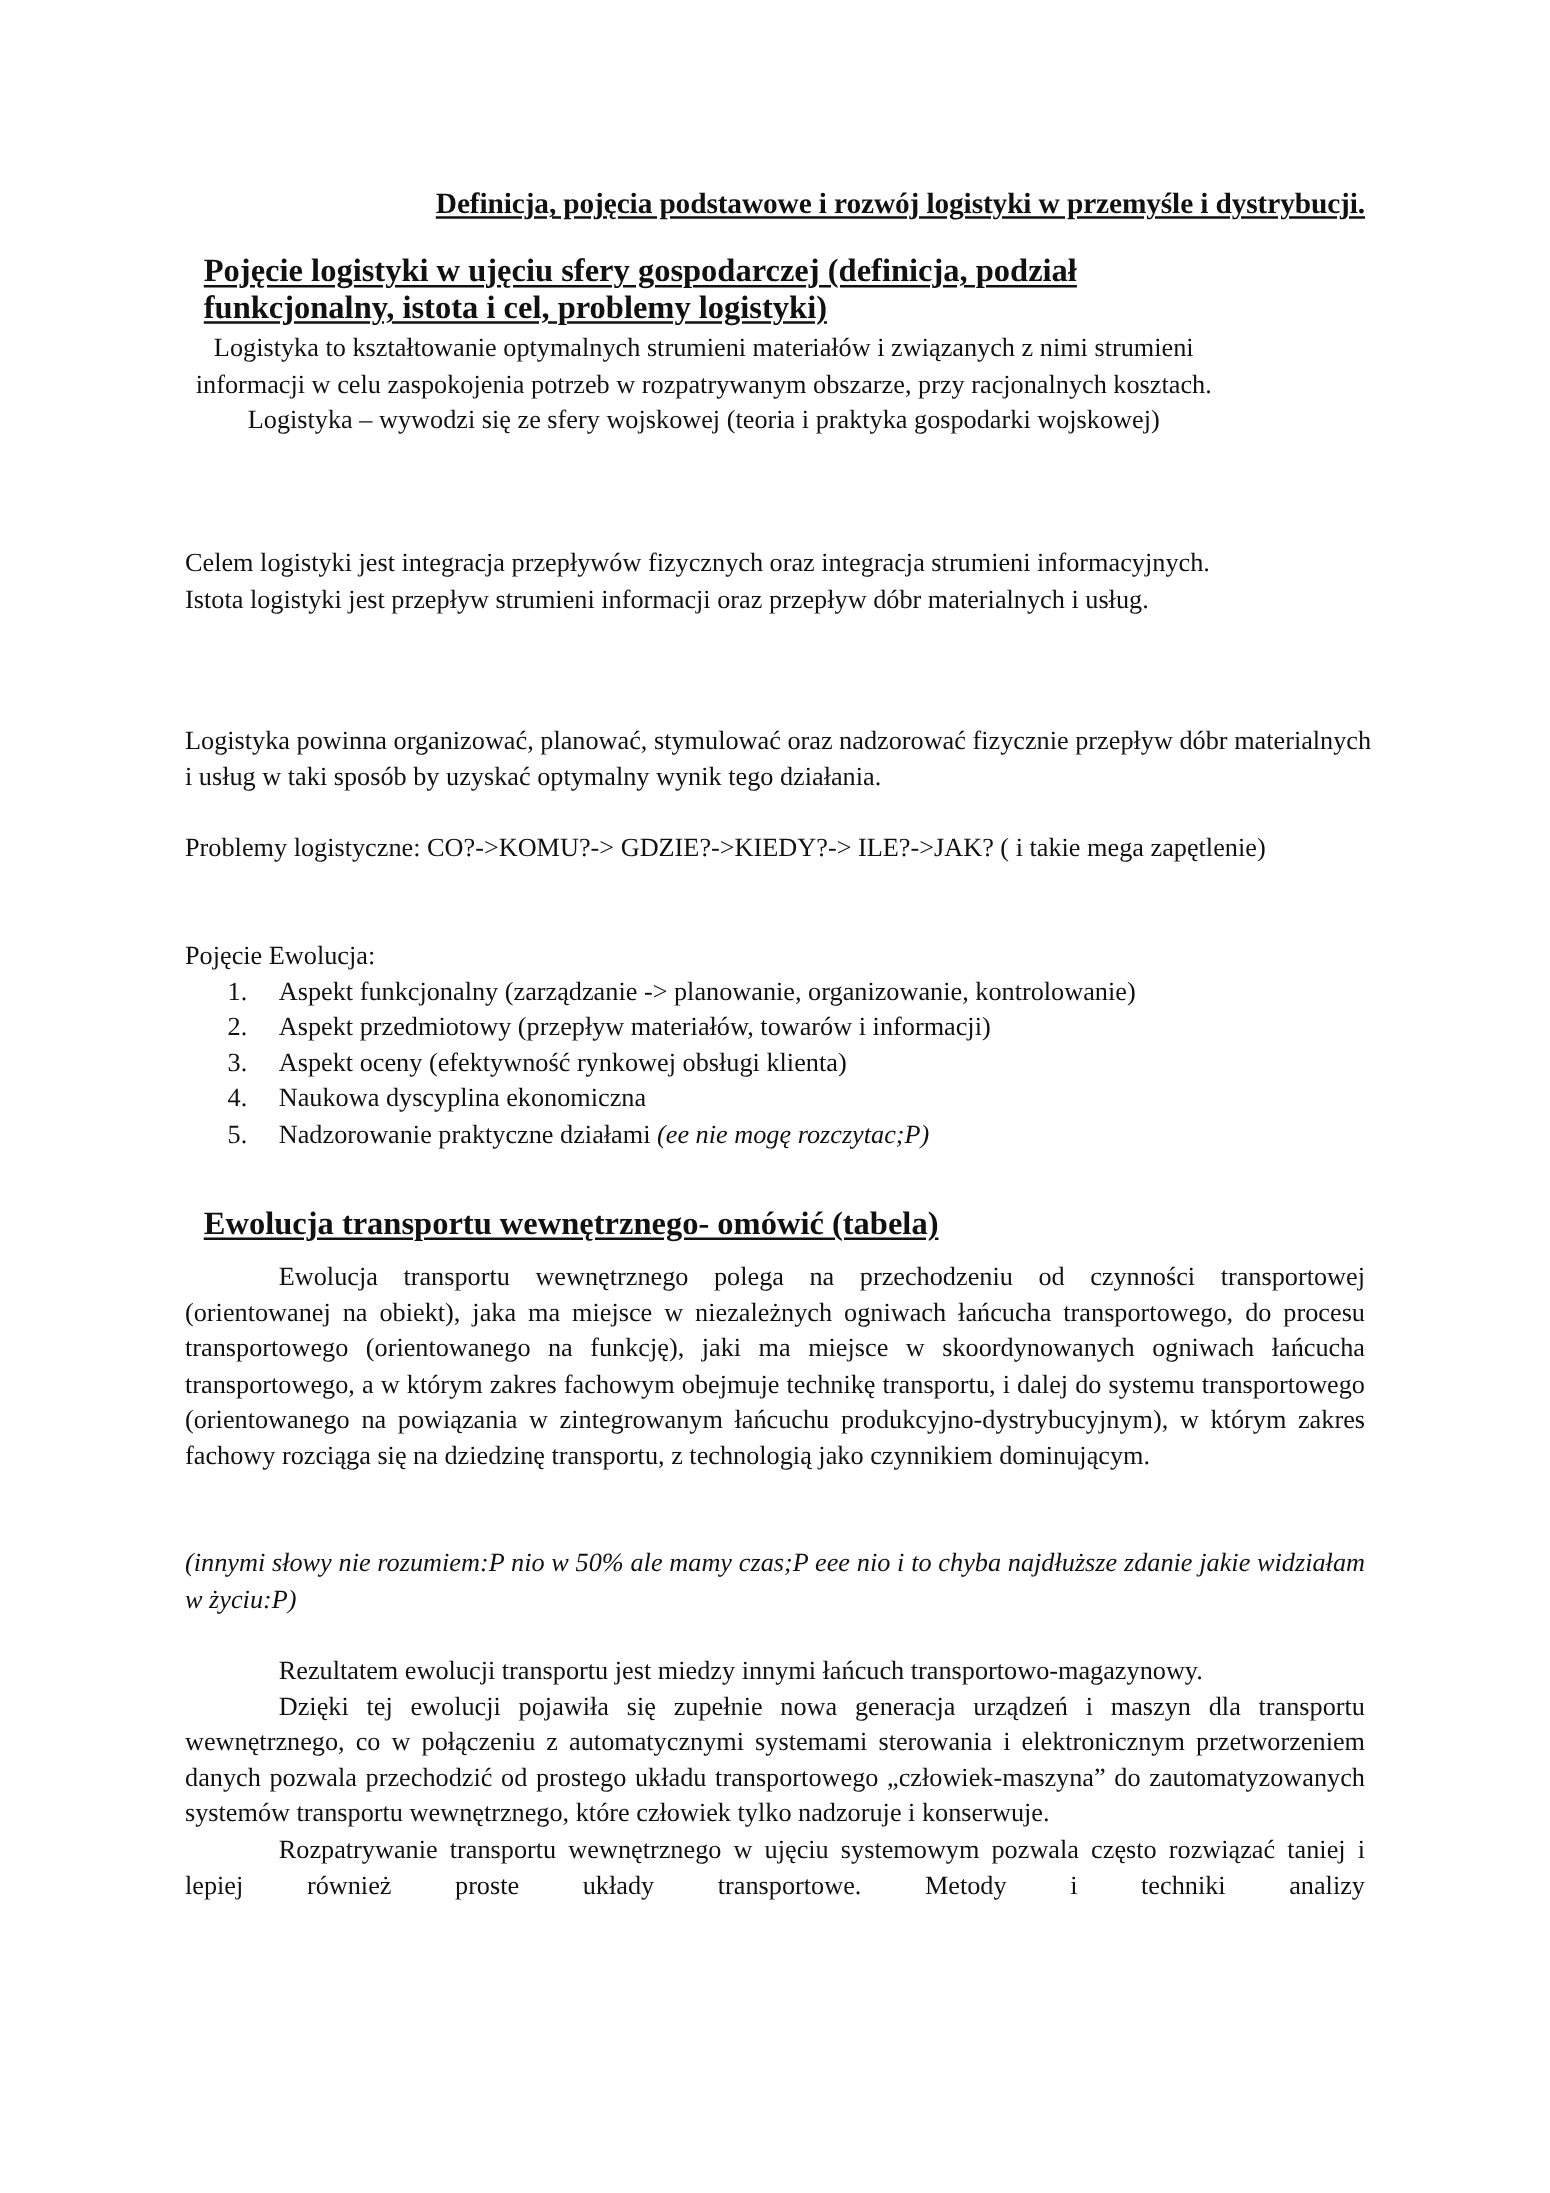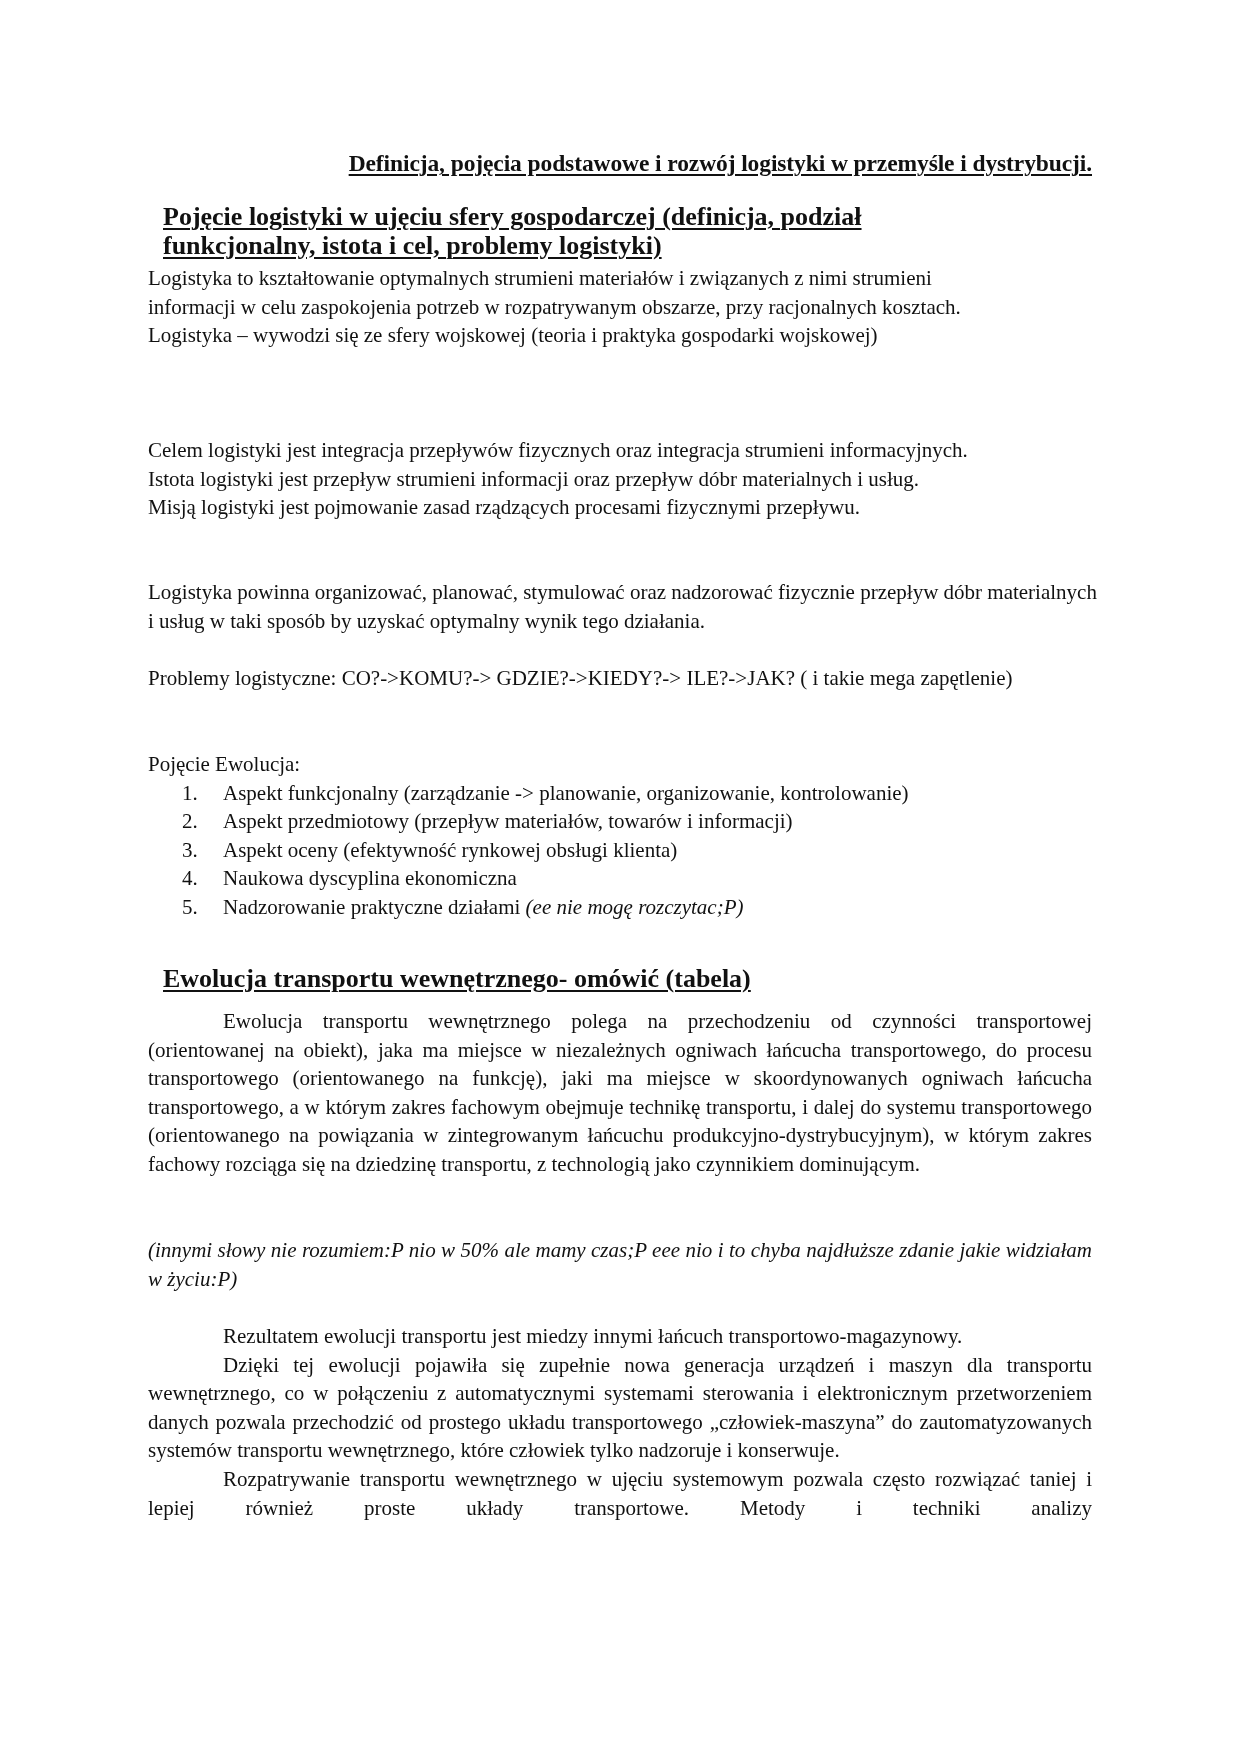--- a/index.html
+++ b/index.html
@@ -88,28 +88,27 @@
 <body>
 
 <div class="page">
 
   <div class="title">Definicja, pojęcia podstawowe i rozwój logistyki w przemyśle i dystrybucji.</div>
 
   <div class="block" style="top: 188px; width: 820px;">
     <p class="heading">Pojęcie logistyki w ujęciu sfery gospodarczej (definicja, podział funkcjonalny, istota i cel, problemy logistyki)</p>
   </div>
 
-  <div class="block" style="top: 264px; width: 830px;">
+  <div class="block" style="top: 264px; width: 830px; text-align: center;">
     <p>Logistyka to kształtowanie optymalnych strumieni materiałów i związanych z nimi strumieni informacji w celu zaspokojenia potrzeb w rozpatrywanym obszarze, przy racjonalnych kosztach. Logistyka – wywodzi się ze sfery wojskowej (teoria i praktyka gospodarki wojskowej)</p>
   </div>
 
   <div class="block" style="top: 436px; width: 940px;">
     <p style="width: 830px;">Celem logistyki jest integracja przepływów fizycznych oraz integracja strumieni informacyjnych.</p>
     <p>Istota logistyki jest przepływ strumieni informacji oraz przepływ dóbr materialnych i usług.</p>
-    <p>Misją logistyki jest pojmowanie zasad rządzących procesami fizycznymi przepływu.</p>
   </div>
 
   <div class="block" style="top: 578px; width: 950px;">
     <p>Logistyka powinna organizować, planować, stymulować oraz nadzorować fizycznie przepływ dóbr materialnych i usług w taki sposób by uzyskać optymalny wynik tego działania.</p>
   </div>
 
   <div class="block" style="top: 664px; width: 940px;">
     <p>Problemy logistyczne: CO?-&gt;KOMU?-&gt; GDZIE?-&gt;KIEDY?-&gt; ILE?-&gt;JAK? ( i takie mega zapętlenie)</p>
   </div>
 

